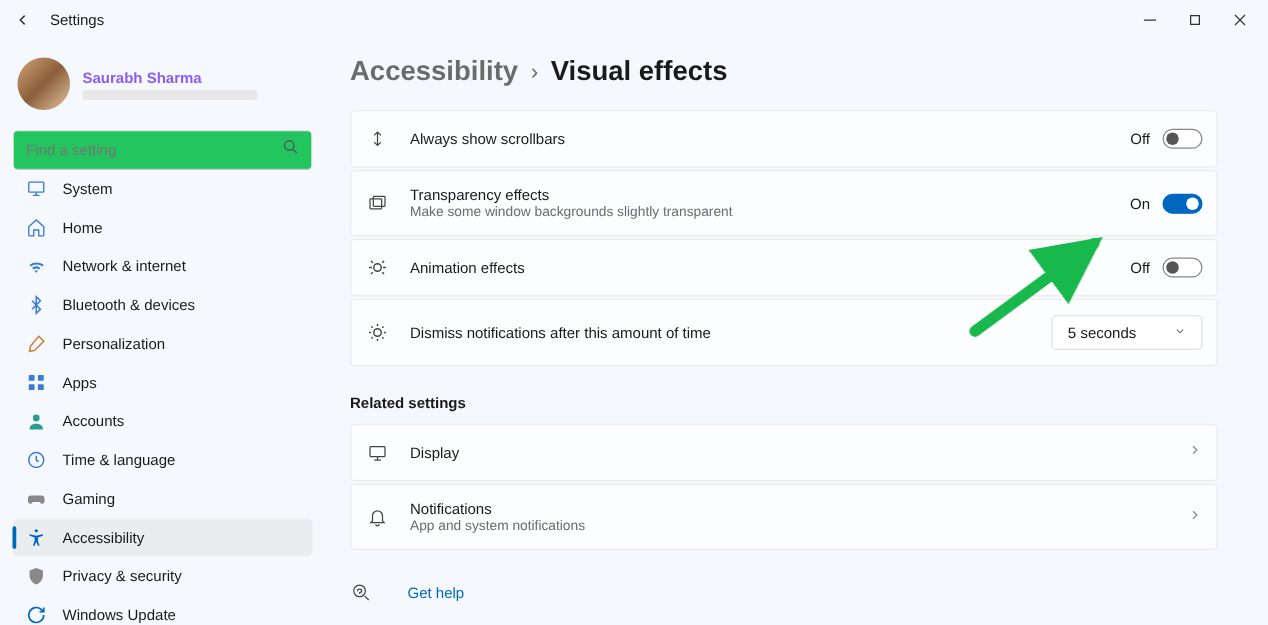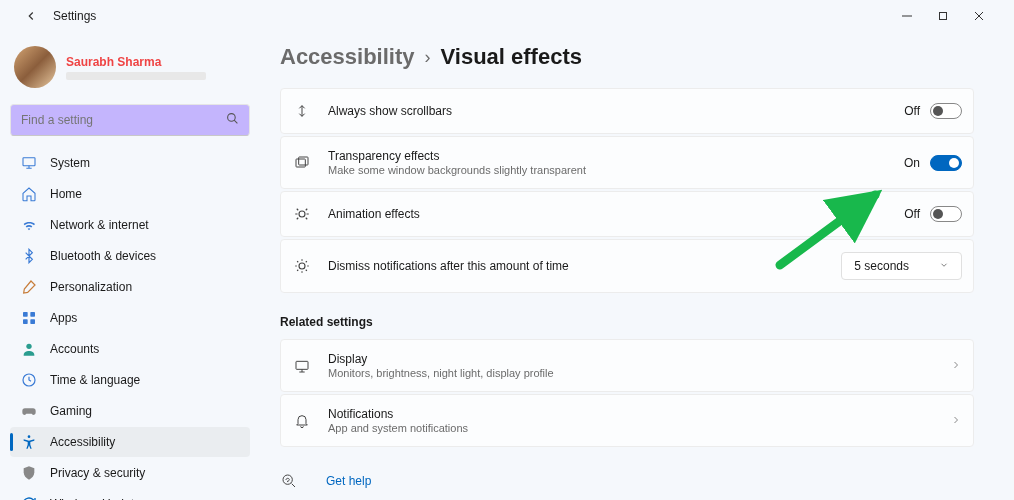--- a/index.html
+++ b/index.html
@@ -1,33 +1,33 @@
 <!DOCTYPE html>
 <html><head>
 <meta charset="utf-8">
 <style>
   * { box-sizing: border-box; margin: 0; padding: 0; font-family: "Segoe UI", -apple-system, sans-serif; }
   body { background: #f5f8fc; width: 1014px; height: 500px; overflow: hidden; position: relative; }
   
-  .titlebar { display: flex; align-items: center; height: 32px; padding: 0 17px; }
+  .titlebar { display: flex; align-items: center; height: 32px; padding: 0 4px; }
   .back-btn { width: 28px; height: 28px; display: flex; align-items: center; justify-content: center; cursor: pointer; border-radius: 4px; }
   .title-text { font-size: 12px; margin-left: 8px; color: #1a1a1a; }
   .win-controls { margin-left: auto; display: flex; }
   .win-btn { width: 36px; height: 28px; display: flex; align-items: center; justify-content: center; cursor: pointer; }
   
   .layout { display: flex; height: calc(100% - 32px); }
   
   .sidebar { width: 260px; padding: 8px 10px; flex-shrink: 0; }
   .profile { display: flex; align-items: center; gap: 10px; padding: 6px 4px; margin-bottom: 10px; }
   .avatar { width: 42px; height: 42px; border-radius: 50%; background: linear-gradient(135deg,#d4a574 0%,#8b5e3c 50%,#e8c9a0 100%); flex-shrink: 0; }
   .profile-info { overflow: hidden; }
-  .profile-name { font-size: 12px; font-weight: 600; color: #ef4444; }
+  .profile-name { font-size: 12px; font-weight: 600; color: #8b5cf6; }
   .profile-sub { width: 140px; height: 8px; background: #e8e8e8; border-radius: 2px; margin-top: 3px; }
   
-  .search-box { display: flex; align-items: center; background: #c4b5fd; border: 1px solid #e5e5e5; border-radius: 4px; padding: 6px 10px; margin-bottom: 12px; border-bottom: 1px solid #c8c8c8; }
+  .search-box { display: flex; align-items: center; background: #22c55e; border: 1px solid #e5e5e5; border-radius: 4px; padding: 6px 10px; margin-bottom: 0; border-bottom: 1px solid #c8c8c8; }
   .search-box input { flex: 1; border: none; outline: none; font-size: 12px; color: #555; background: transparent; }
   .search-box .search-ic { color: #555; }
   
   .nav-list { display: flex; flex-direction: column; gap: 1px; }
   .nav-item { display: flex; align-items: center; gap: 12px; padding: 6px 10px; border-radius: 4px; cursor: pointer; position: relative; font-size: 12px; color: #1a1a1a; }
   .nav-item.active { background: #eaedf0; }
   .nav-item.active::before { content: ""; position: absolute; left: 0; top: 6px; bottom: 6px; width: 3px; background: #0067c0; border-radius: 2px; }
   .nav-icon { width: 18px; height: 18px; display: flex; align-items: center; justify-content: center; flex-shrink: 0; }
   
   .main { flex: 1; padding: 12px 40px 20px 20px; overflow-y: auto; }
@@ -305,21 +305,20 @@
     <div class="cards" id="related-cards">
         <div class="card">
     <div class="card-icon">
             <svg width="16" height="16" viewBox="0 0 24 24" fill="none" stroke="#444" stroke-width="1.5">
               <rect x="3" y="5" width="18" height="12" rx="1"></rect>
               <path d="M8 21h8M12 17v4"></path>
             </svg>
           </div>
     <div class="card-body">
       <div class="card-title">Display</div>
-      <div class="card-sub">Monitors, brightness, night light, display profile</div>
     </div>
     <span class="chevron-right"><svg width="12" height="12" viewBox="0 0 24 24" fill="none" stroke="#888" stroke-width="2">
               <path d="M9 6l6 6-6 6"></path>
             </svg></span>
         </div>
         <div class="card">
     <div class="card-icon">
             <svg width="16" height="16" viewBox="0 0 24 24" fill="none" stroke="#444" stroke-width="1.5">
               <path d="M18 16v-6a6 6 0 10-12 0v6l-2 2h16l-2-2zM10 20a2 2 0 004 0"></path>
             </svg>

